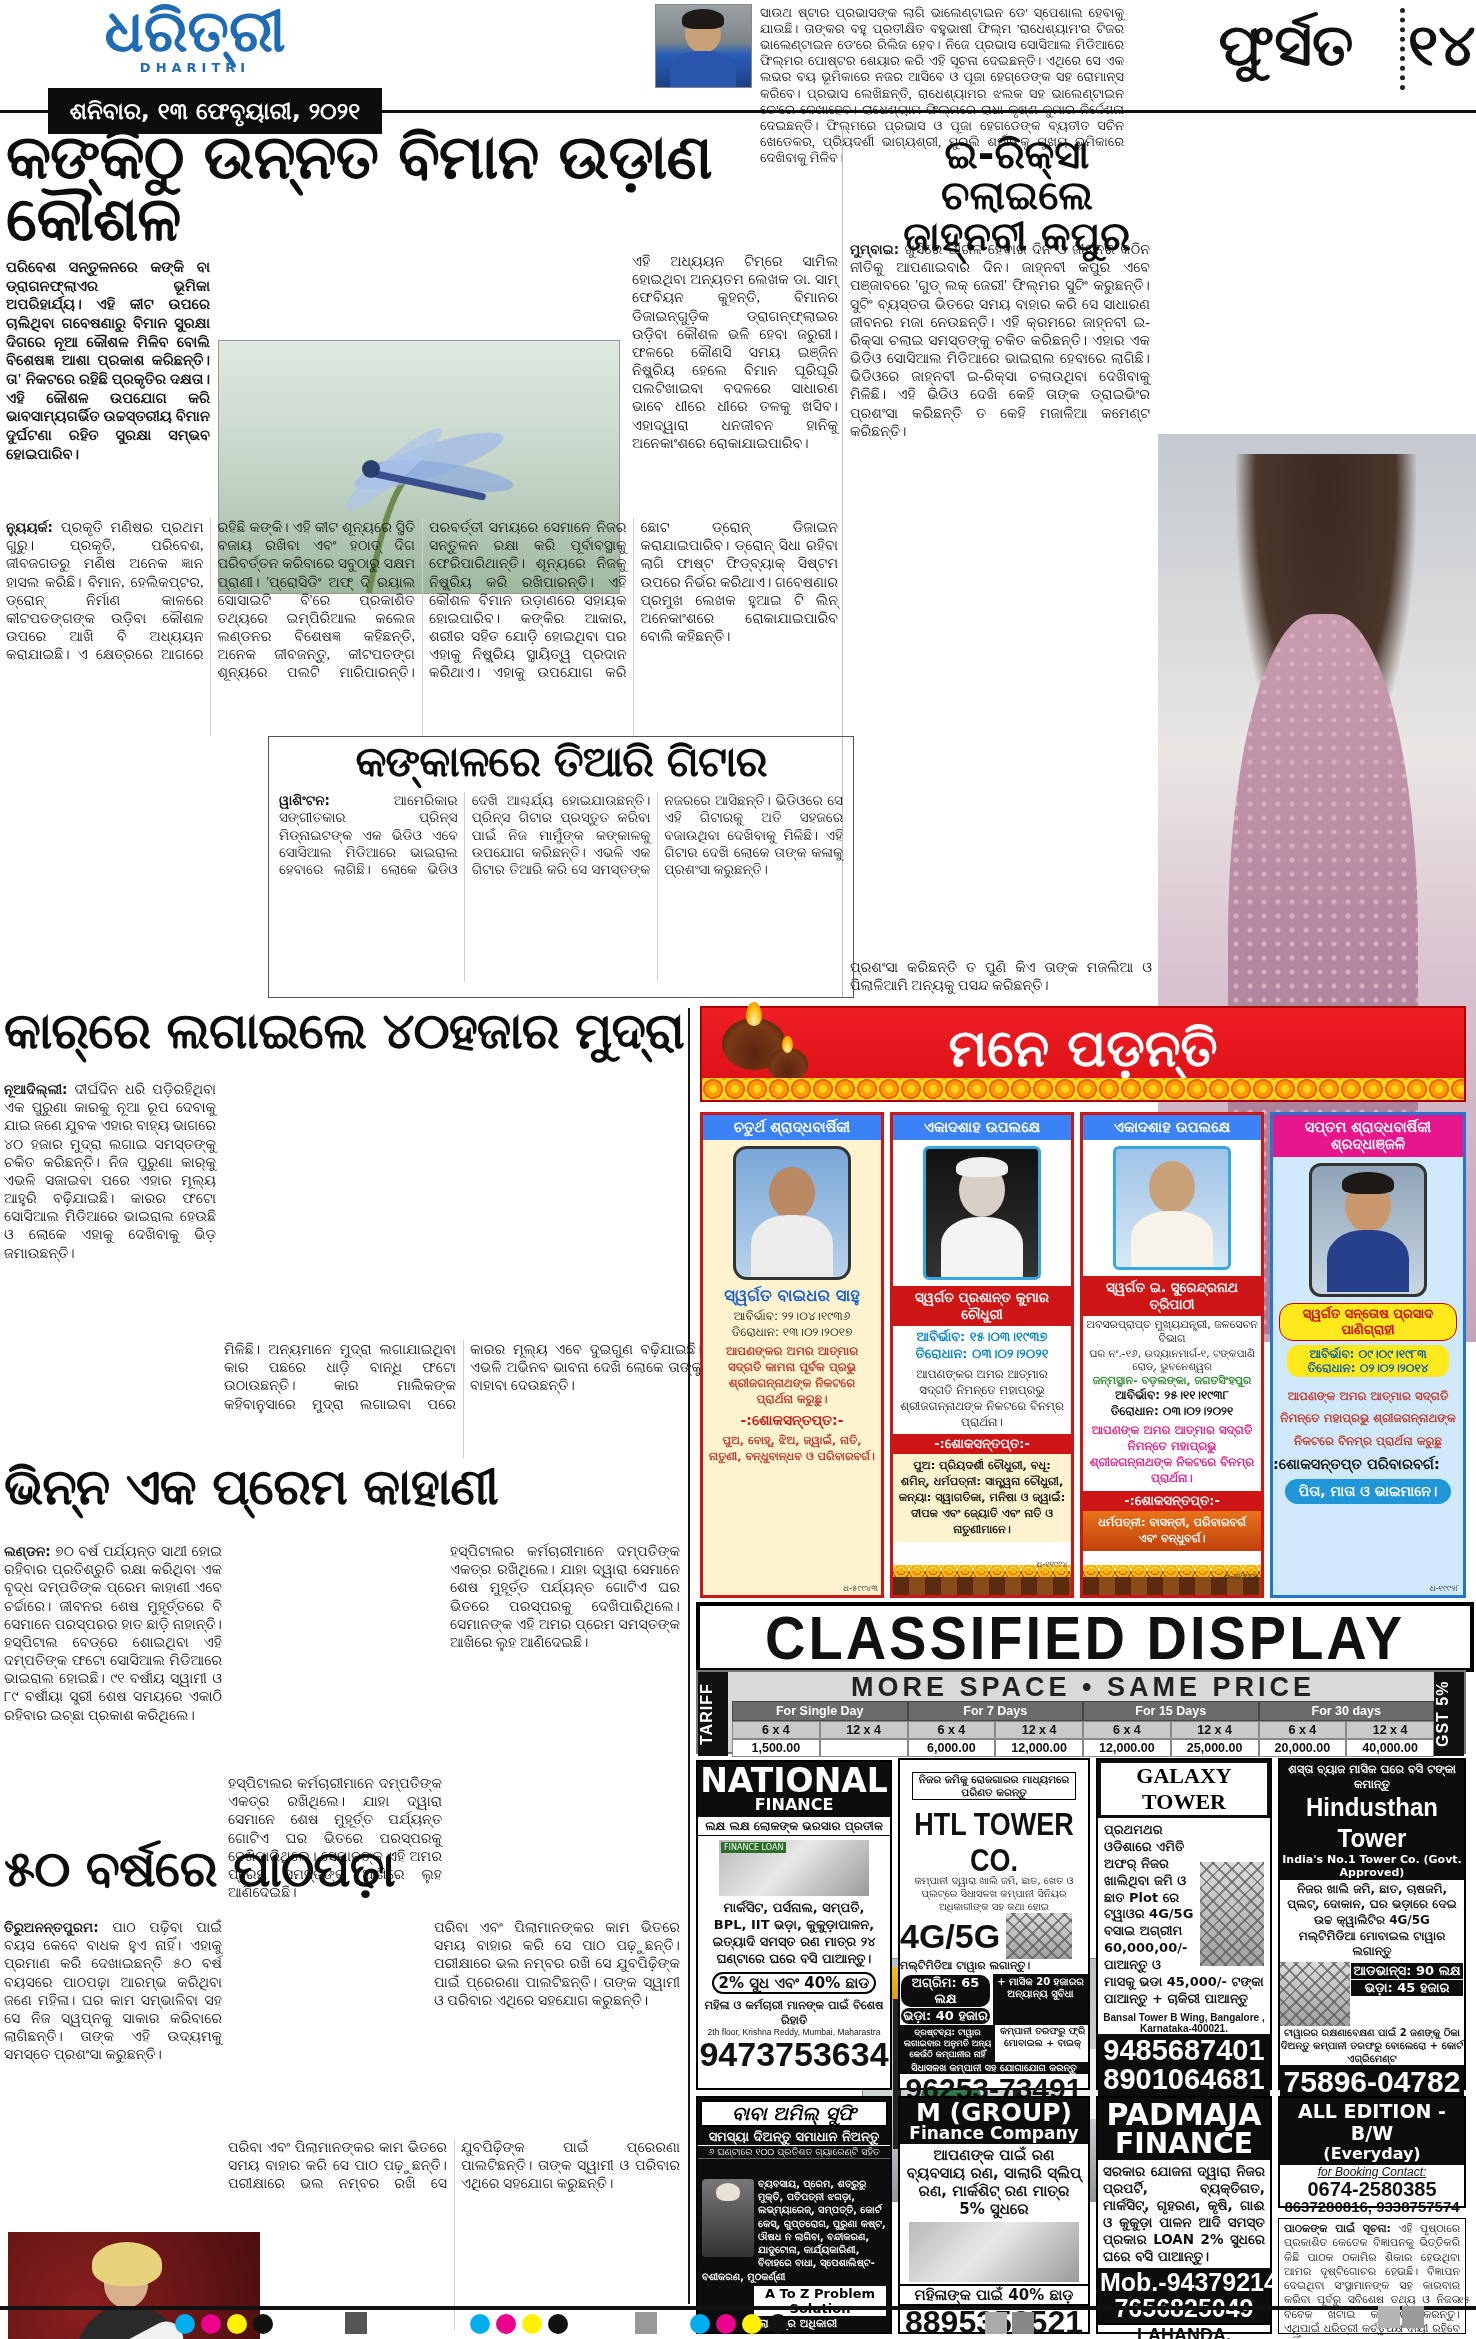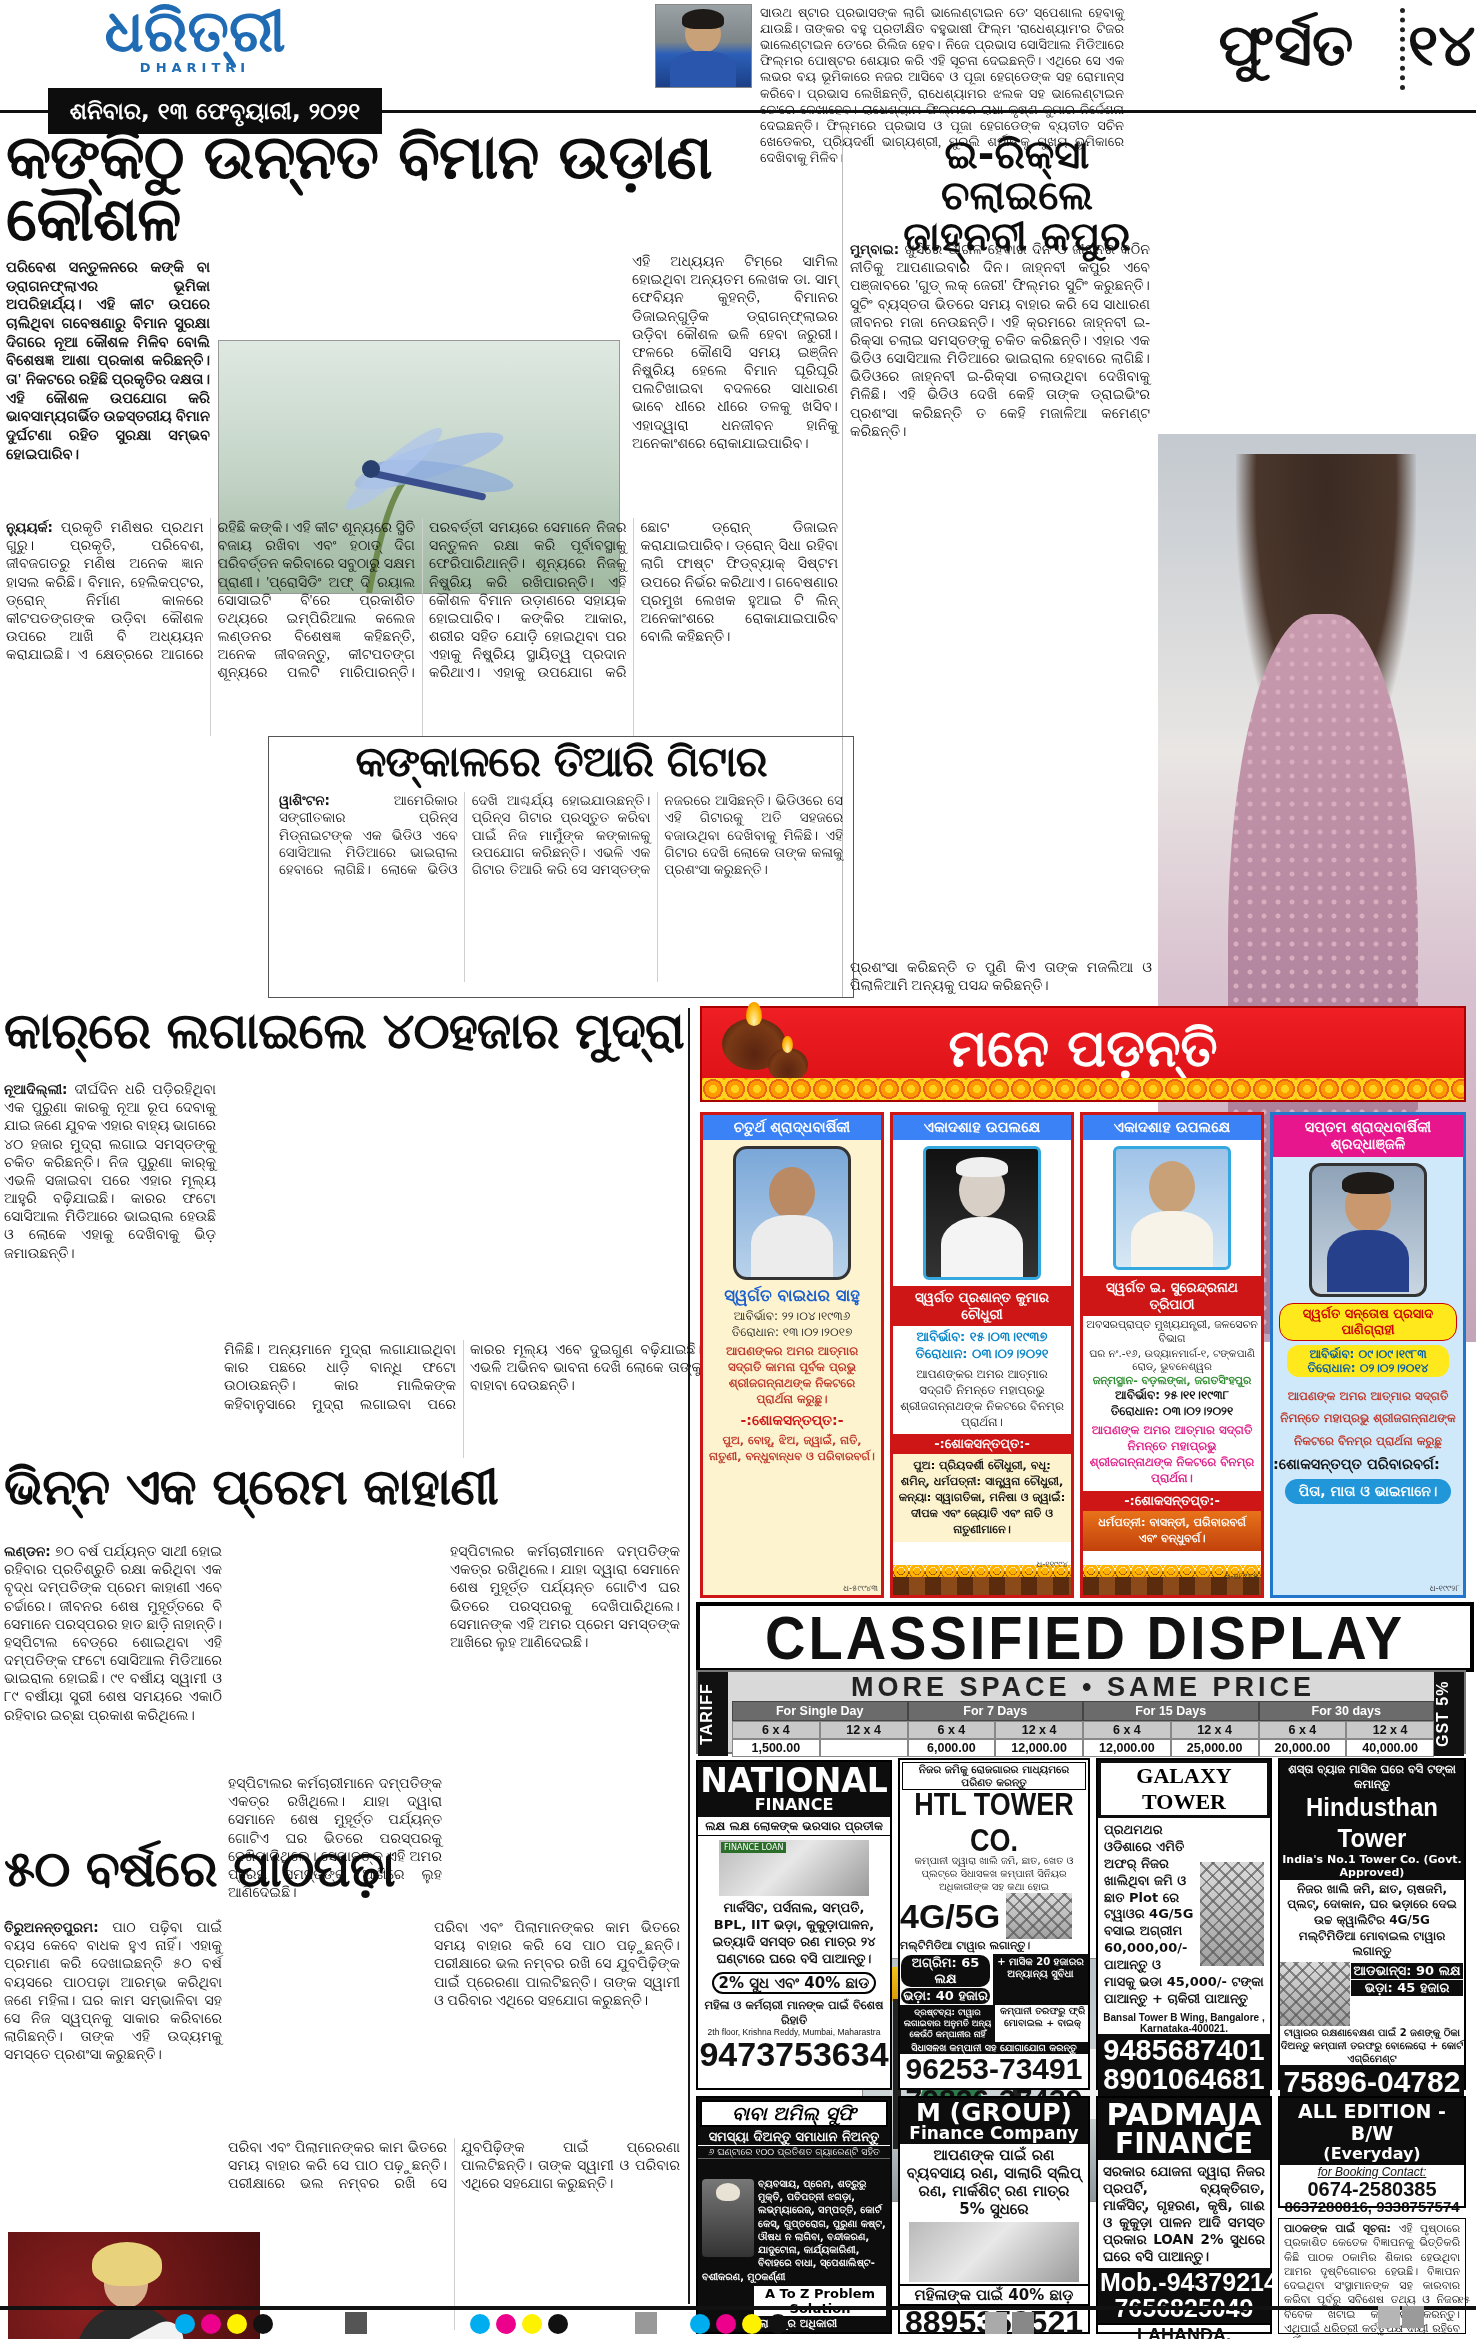--- a/index.html
+++ b/index.html
@@ -326,21 +326,21 @@
       <span style="position:absolute;left:2px;top:2px;background:#2a6e2a;color:#fff;font-size:8px;padding:1px 3px;">FINANCE LOAN</span>
     </div>
     <div class="odia-s" style="padding:0 8px;font-weight:bold;font-size:13px;text-align:center;">ମାର୍କସିଟ, ପର୍ସନାଲ, ସମ୍ପତି, BPL, IIT ଭଡ଼ା, କୁକୁଡ଼ାପାଳନ, ଇତ୍ୟାଦି ସମସ୍ତ ରଣ ମାତ୍ର ୨୪ ଘଣ୍ଟାରେ ଘରେ ବସି ପାଆନ୍ତୁ।</div>
     <div style="margin:4px 14px;border:2px solid #000;border-radius:14px;font-weight:bold;font-size:15px;text-align:center;">2% ସୁଧ ଏବଂ 40% ଛାଡ</div>
     <div class="odia-s" style="text-align:center;font-weight:bold;">ମହିଳା ଓ କର୍ମଚାରୀ ମାନଙ୍କ ପାଇଁ ବିଶେଷ ରିହାତି</div>
     <div style="font-size:8.5px;text-align:center;font-family:'Liberation Sans',sans-serif;">2th floor, Krishna Reddy, Mumbai, Maharastra</div>
     <div class="phone-big" style="font-size:34px;">9473753634</div>
   </div>
 
   <div class="ad ad-border" style="left:898px;top:1758px;width:192px;height:332px;">
-    <div style="border:1.5px solid #000;margin:2px;font-size:10.5px;font-weight:bold;text-align:center;">ନିଜର ଜମିକୁ ରୋଜଗାରର ମାଧ୍ୟମରେ ପରିଣତ କରନ୍ତୁ</div>
+    <div style="border:1.5px solid #000;margin:12px;font-size:10.5px;font-weight:bold;text-align:center;">ନିଜର ଜମିକୁ ରୋଜଗାରର ମାଧ୍ୟମରେ ପରିଣତ କରନ୍ତୁ</div>
     <div style="font-family:'Liberation Sans',sans-serif;font-weight:bold;font-size:27px;text-align:center;transform:scaleY(1.15);">HTL TOWER CO.</div>
     <div class="odia-s" style="padding:0 4px;font-size:10px;text-align:center;">କମ୍ପାନୀ ଦ୍ୱାରା ଖାଲି ଜମି, ଛାତ, ଖେତ ଓ ପ୍ଲଟ୍‌ରେ ସିଧାସଳଖ କମ୍ପାନୀ ସିନିୟର ଅଧିକାରୀଙ୍କ ସହ କଥା ହୋଇ</div>
     <div style="display:flex;align-items:center;">
       <div style="font-family:'Liberation Sans',sans-serif;font-weight:bold;font-size:34px;">4G/5G</div>
       <div class="tower-img" style="width:66px;height:46px;margin-left:6px;"></div>
     </div>
     <div style="font-size:11px;font-weight:bold;">ମଲ୍ଟିମିଡିଆ ଟାୱାର ଲଗାନ୍ତୁ।</div>
     <div style="display:flex;gap:2px;margin-top:2px;">
       <div style="flex:1;">
         <div class="blackbar" style="font-size:13px;border-radius:10px;margin:1px;">ଅଗ୍ରିମ: 65 ଲକ୍ଷ</div>

